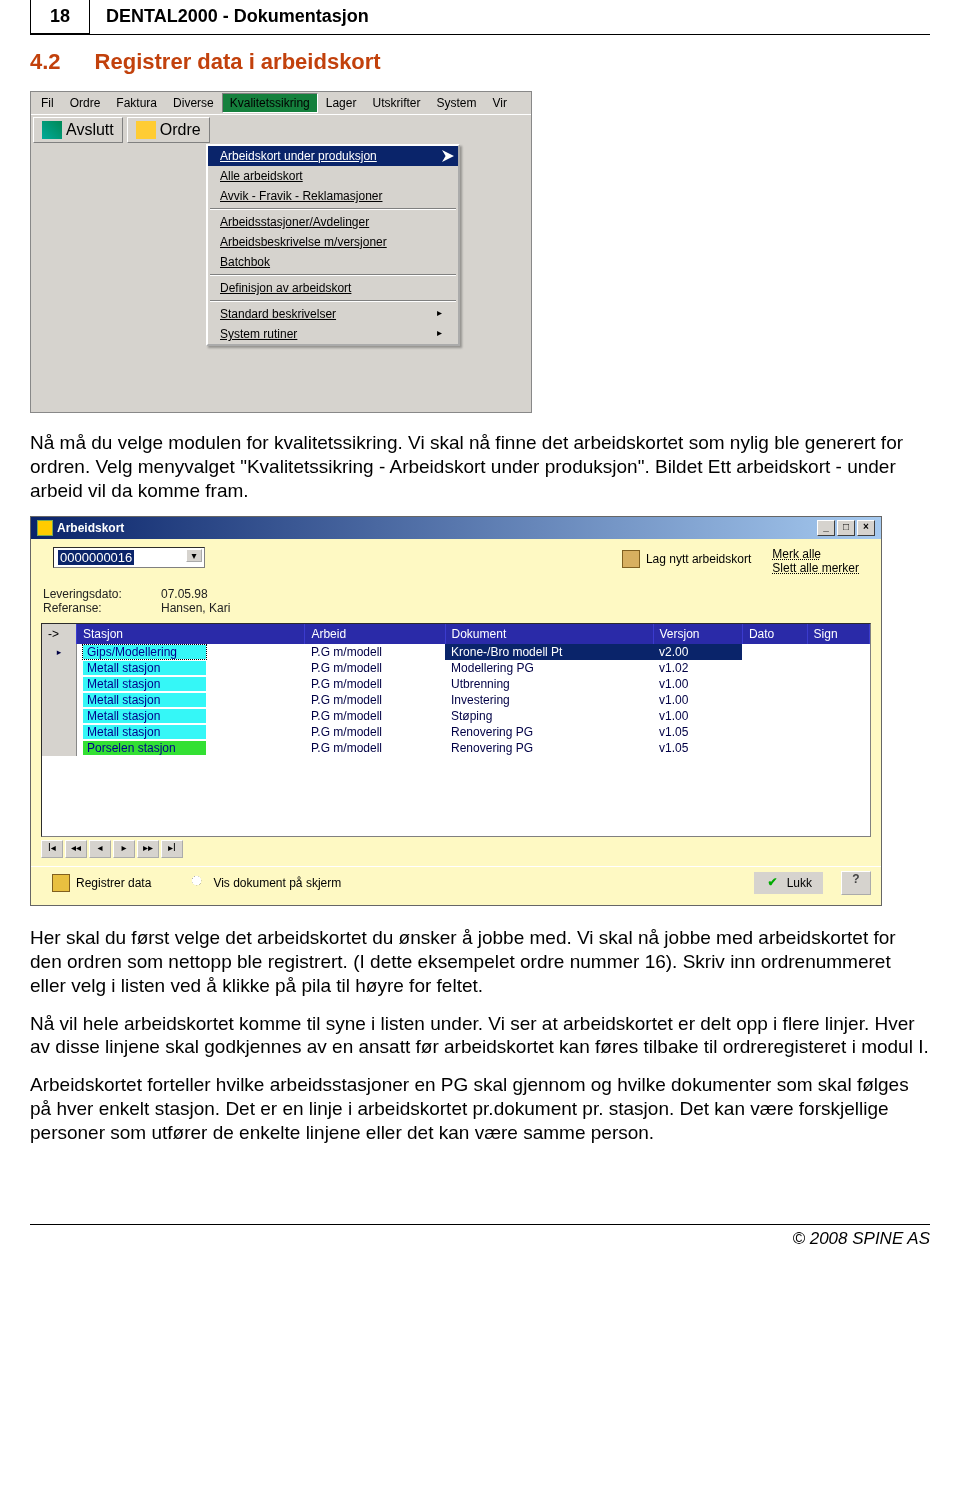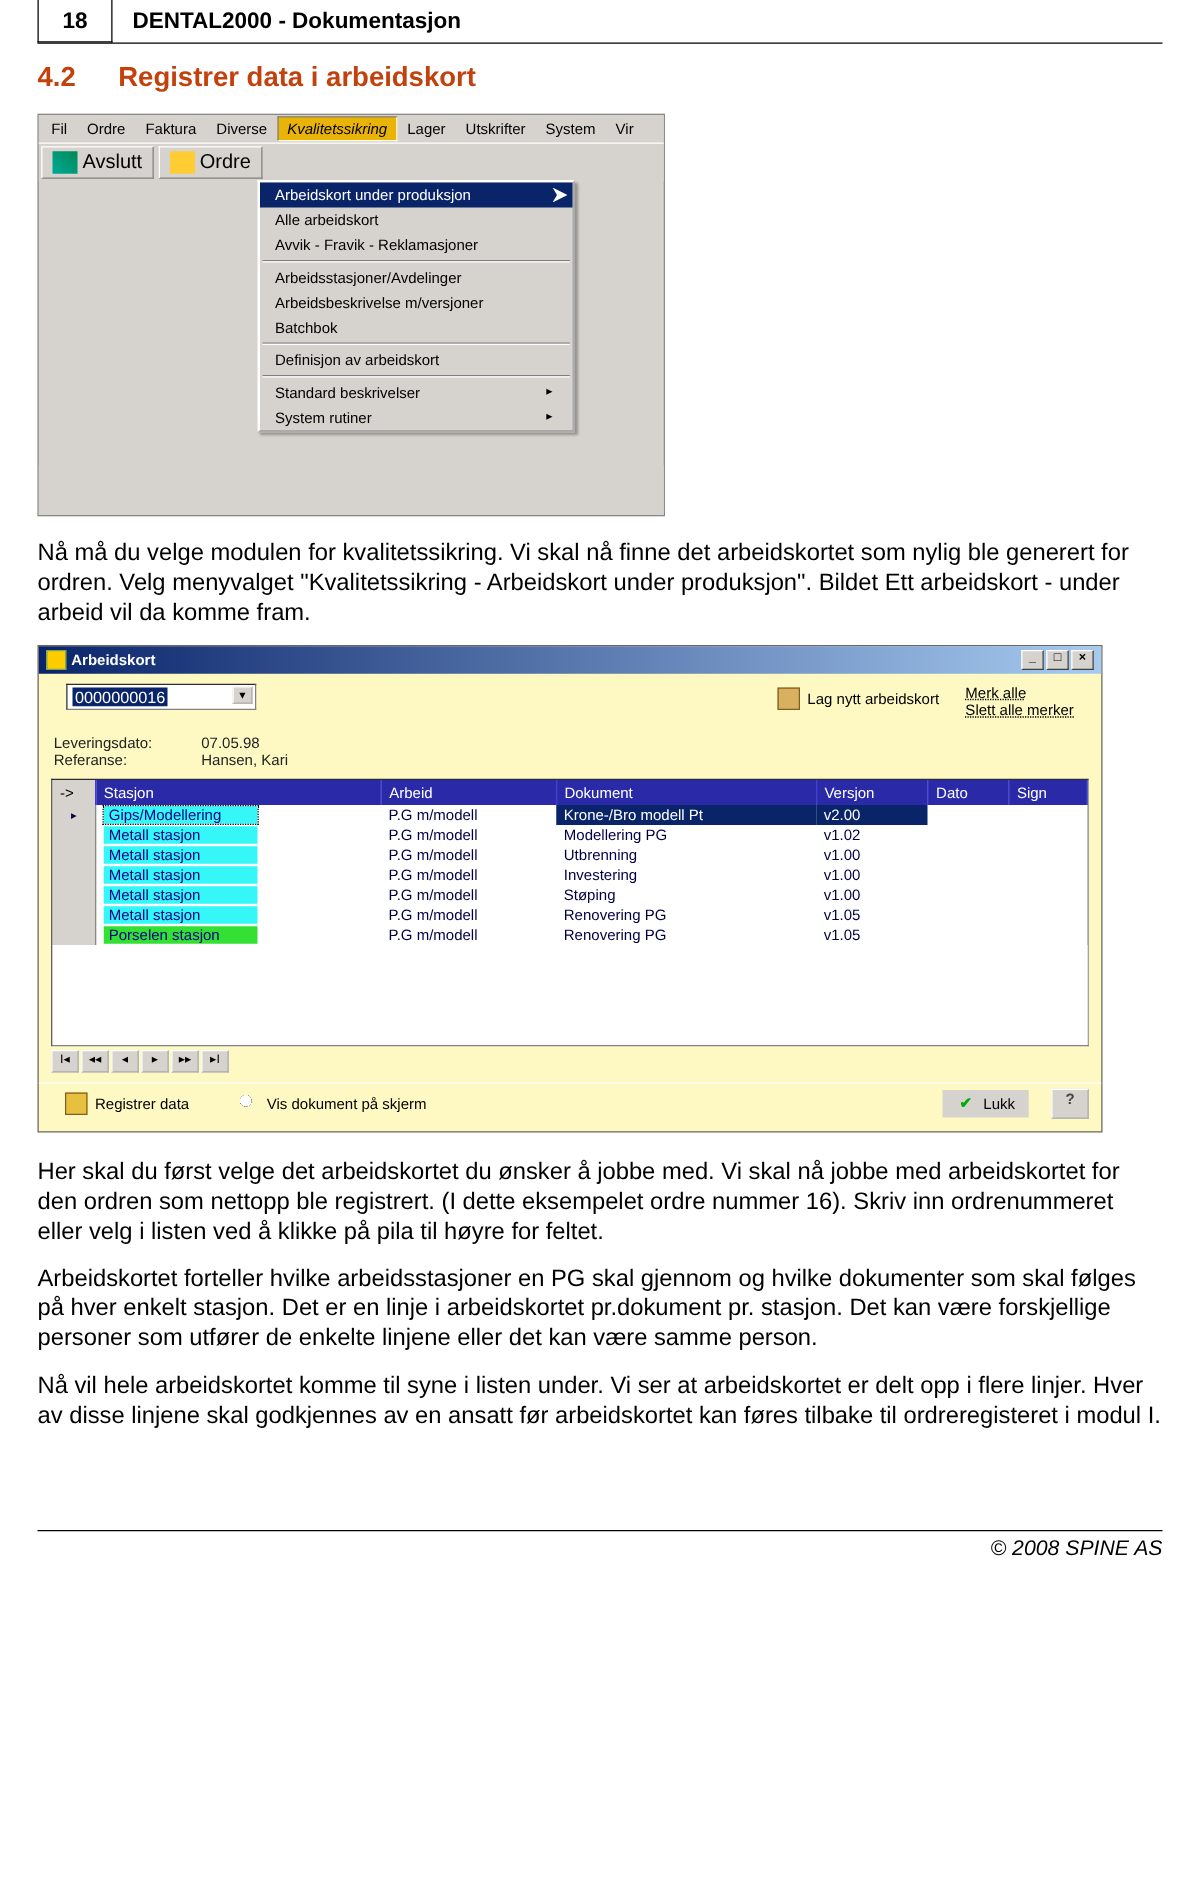--- a/index.html
+++ b/index.html
@@ -75,22 +75,21 @@
     font-size: 12px;
   }
   .menubar-item {
     padding: 2px 7px;
     border: 1px solid transparent;
   }
   .menubar-item.open {
     border: 1px solid #808080;
     border-right-color:#fff;
     border-bottom-color:#fff;
-    background: #eab308;
-    font-style: italic;
+    background: #15803d;
   }
   .toolbar-row {
     display: flex;
     background: #d6d3ce;
     padding: 2px;
     gap: 4px;
     align-items: center;
     border-top:1px solid #fff;
   }
   .tb-btn {
@@ -111,20 +110,21 @@
     margin-top: -1px;
     width: 250px;
     background: #d6d3ce;
     border: 2px outset #fff;
     box-shadow: 2px 2px 2px rgba(0,0,0,.3);
   }
   .menu-item {
     padding: 3px 16px 3px 12px;
     font-size: 12px;
     white-space: nowrap;
+    text-decoration: underline;
   }
   .menu-item.highlight {
     background: #0a246a;
     color: #fff;
     position: relative;
   }
   .menu-item.highlight::after{
     content:"";
     position:absolute;
     right:4px; top:4px;
@@ -495,17 +495,17 @@
       <div style="flex:1"></div>
       <div class="flat-btn raised">
         <span class="icon-box" style="color:#0a0;font-weight:bold;text-align:center;">✔</span>
         <span>Lukk</span>
       </div>
       <div class="help-btn">?</div>
     </div>
   </div>
 
   <p class="body-text">Her skal du først velge det arbeidskortet du ønsker å jobbe med. Vi skal nå jobbe med arbeidskortet for den ordren som nettopp ble registrert. (I dette eksempelet ordre nummer 16). Skriv inn ordrenummeret eller velg i listen ved å klikke på pila til høyre for feltet.</p>
+  <p class="body-text">Nå vil hele arbeidskortet komme til syne i listen under. Vi ser at arbeidskortet er delt opp i flere linjer. Hver av disse linjene skal godkjennes av en ansatt før arbeidskortet kan føres tilbake til ordreregisteret i modul I.</p>
   <p class="body-text">Arbeidskortet forteller hvilke arbeidsstasjoner en PG skal gjennom og hvilke dokumenter som skal følges på hver enkelt stasjon. Det er en linje i arbeidskortet pr.dokument pr. stasjon. Det kan være forskjellige personer som utfører de enkelte linjene eller det kan være samme person.</p>
-  <p class="body-text">Nå vil hele arbeidskortet komme til syne i listen under. Vi ser at arbeidskortet er delt opp i flere linjer. Hver av disse linjene skal godkjennes av en ansatt før arbeidskortet kan føres tilbake til ordreregisteret i modul I.</p>
 
   <div class="page-footer">© 2008 SPINE AS</div>
 </div>
 
 </body></html>

